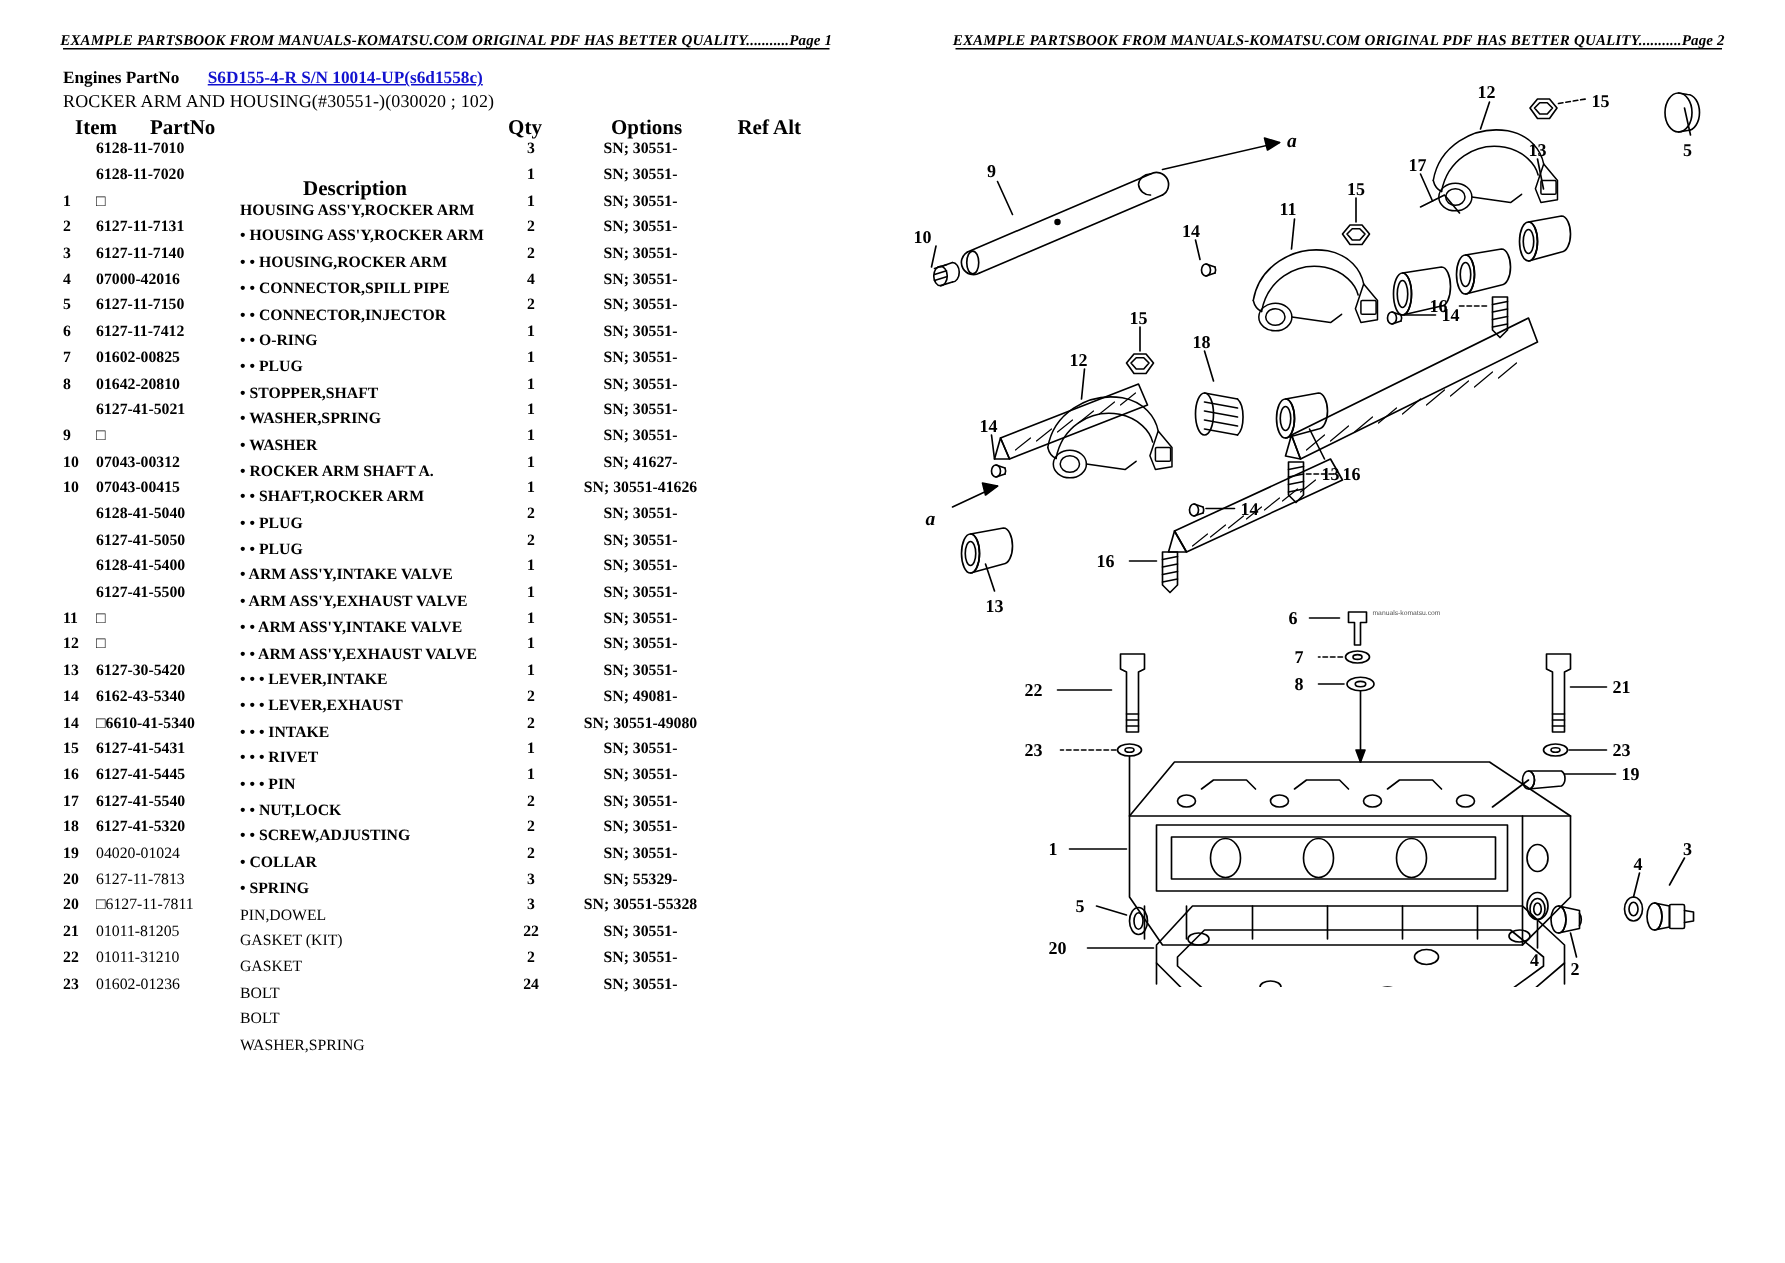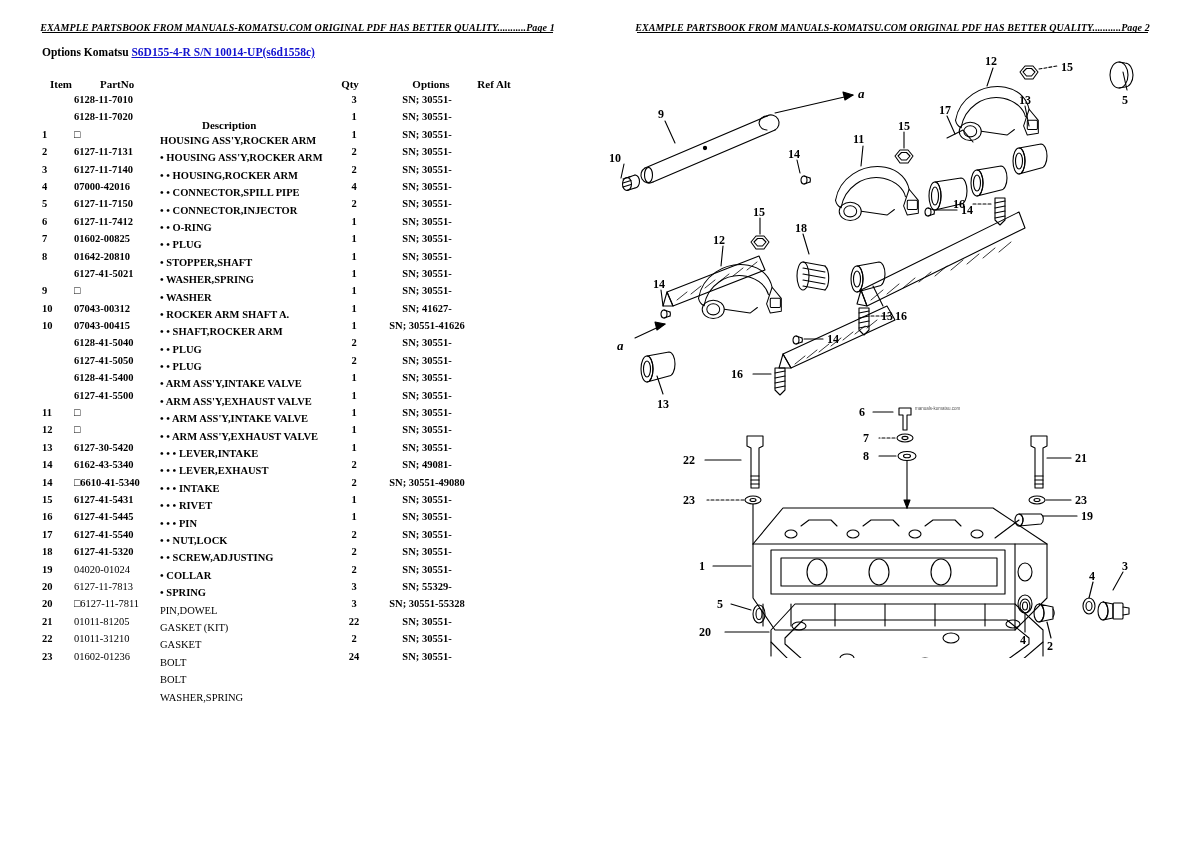--- a/index.html
+++ b/index.html
@@ -29,43 +29,43 @@
   }
   .pg-right .pg-rule{left:42px;right:42px;}
 
   
   .title-line{
     position:absolute;left:42px;top:46px;
     font-size:11.5px;font-weight:bold;
     white-space:nowrap;
   }
   .title-line .lnk{
-    color:#1212cf;text-decoration:underline;
+    color:#1212cf;text-decoration:underline;margin-left:16px;
   }
   .subtitle{
     position:absolute;left:42px;top:60px;
     font-size:12px;font-weight:normal;
     letter-spacing:.1px;white-space:nowrap;
   }
 
   
   .tbl{
     position:absolute;left:42px;top:78px;width:510px;
     font-size:10.5px;
   }
   .tbl-head{
-    position:relative;height:16px;font-weight:bold;font-size:11px;
+    position:relative;height:16px;font-weight:bold;font-size:14px;
   }
   .row{position:relative;height:17.4px;}
   .c-item{position:absolute;left:0;width:28px;text-align:left;}
-  .c-part{position:absolute;left:32px;width:108px;text-align:left;white-space:nowrap;}
+  .c-part{position:absolute;left:22px;width:108px;text-align:left;white-space:nowrap;}
   .c-desc{position:absolute;left:118px;width:192px;text-align:left;white-space:nowrap;margin-top:41px;}
   .c-qty{position:absolute;left:300px;width:24px;text-align:center;}
   .c-opt{position:absolute;left:330px;width:110px;text-align:center;white-space:nowrap;}
-  .c-ref{position:absolute;left:420px;width:80px;text-align:center;white-space:nowrap;}
+  .c-ref{position:absolute;left:420px;width:80px;text-align:right;white-space:nowrap;}
 
   .tbl-head .c-item{left:8px;}
   .tbl-head .c-part{left:58px;}
   .tbl-head .c-desc{left:160px;}
   .tbl-head .c-qty{left:296px;}
   .tbl-head .c-opt{left:334px;}
   .tbl-head .c-ref{left:412px;}
 
   .row .c-part,.row .c-desc{font-weight:bold;}
   .row .c-item,.row .c-qty,.row .c-opt{font-weight:bold;}
@@ -80,22 +80,23 @@
 </style>
 </head>
 <body>
 
 <div class="page page-left">
 
   <div class="pg-header">EXAMPLE PARTSBOOK FROM MANUALS-KOMATSU.COM ORIGINAL PDF HAS BETTER QUALITY...........Page 1</div>
   <div class="pg-rule"></div>
 
   <div class="title-line">
-    <span>Options Komatsu </span><a class="lnk" href="#">S6D155-4-R S/N 10014-UP(s6d1558c)</a>
+    <span>Engines PartNo </span><a class="lnk" href="#">S6D155-4-R S/N 10014-UP(s6d1558c)</a>
   </div>
+  <div class="subtitle">ROCKER ARM AND HOUSING(#30551-)(030020 ; 102)</div>
 
   <div class="tbl">
     <div class="tbl-head">
       <span class="c-item">Item</span>
       <span class="c-part">PartNo</span>
       <span class="c-desc">Description</span>
       <span class="c-qty">Qty</span>
       <span class="c-opt">Options</span>
       <span class="c-ref">Ref Alt</span>
     </div>

